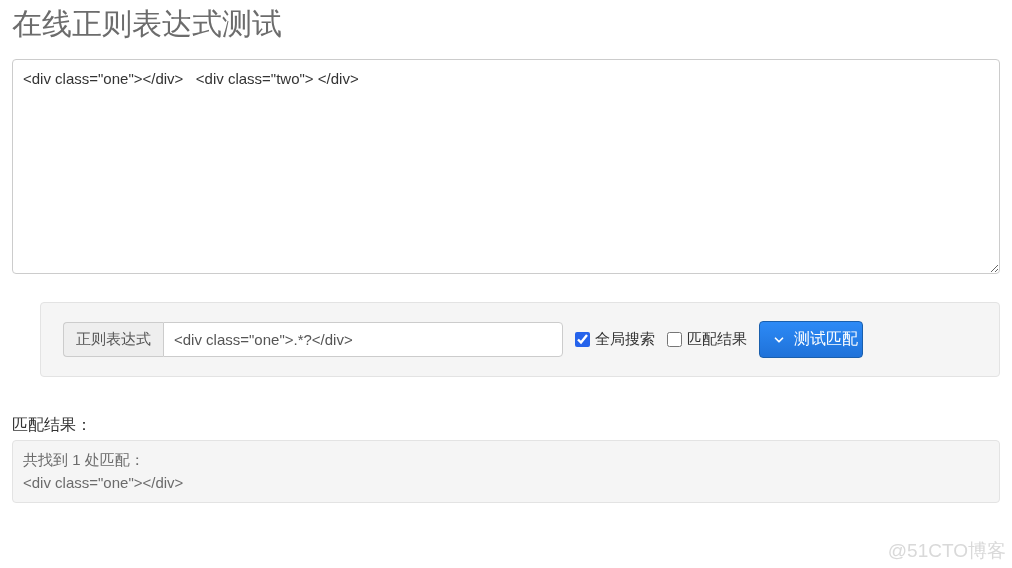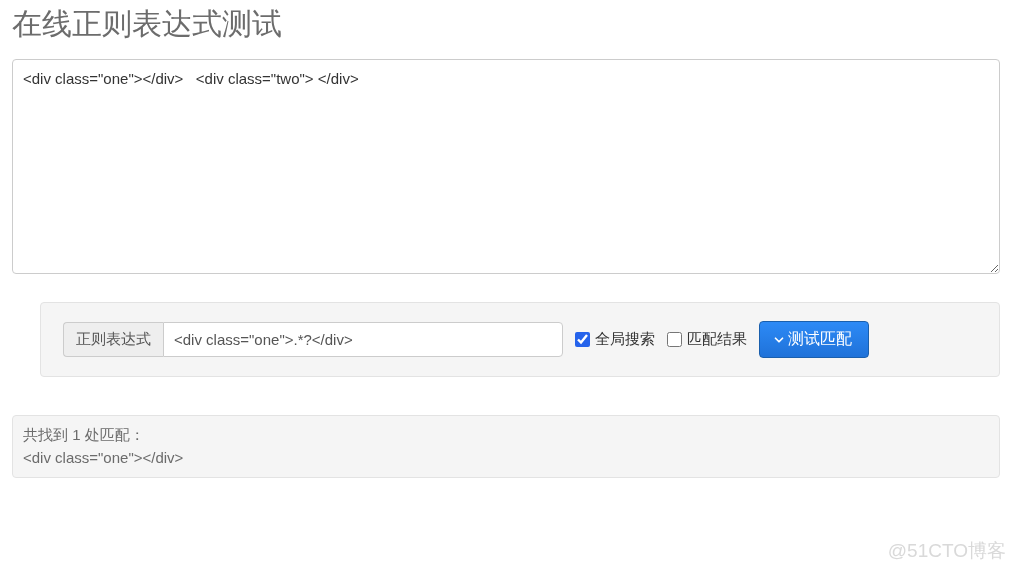--- a/index.html
+++ b/index.html
@@ -75,24 +75,24 @@
       height: 15px;
       accent-color: #2563eb;
     }
     .test-button {
       margin-left: 12px;
       background: linear-gradient(to bottom, #2d8af6, #1f72d9);
       border: 1px solid #1a5fad;
       border-radius: 4px;
       color: #fff;
       font-size: 16px;
-      padding: 7px 16px 7px 12px;
+      padding: 7px 4px 7px 12px;
       display: flex;
       align-items: center;
-      gap: 2px;
+      gap: 8px;
       cursor: pointer;
     }
     .test-button .chev {
       display: inline-block;
     }
     .test-button svg { display: block; }
     .results-section {
       margin-top: 38px;
     }
     .results-label {
@@ -146,20 +146,21 @@
     <span class="chev">
       <svg width="14" height="14" viewBox="0 0 24 24" fill="none">
           <path d="M6 9l6 6 6-6" stroke="#fff" stroke-width="3" stroke-linecap="round" stroke-linejoin="round"></path>
         </svg>
     </span>
     <span>测试匹配</span>
   </button>
 </div>
 
 <div class="results-section">
+  <div class="results-label">匹配结果：</div>
   <div class="results-box"><span>共找到 1 处匹配：</span>
 <span>&lt;div class="one"&gt;&lt;/div&gt;</span></div>
 </div>
 
 <div class="watermark">@51CTO博客</div>
 
 
 
 
 </body></html>

